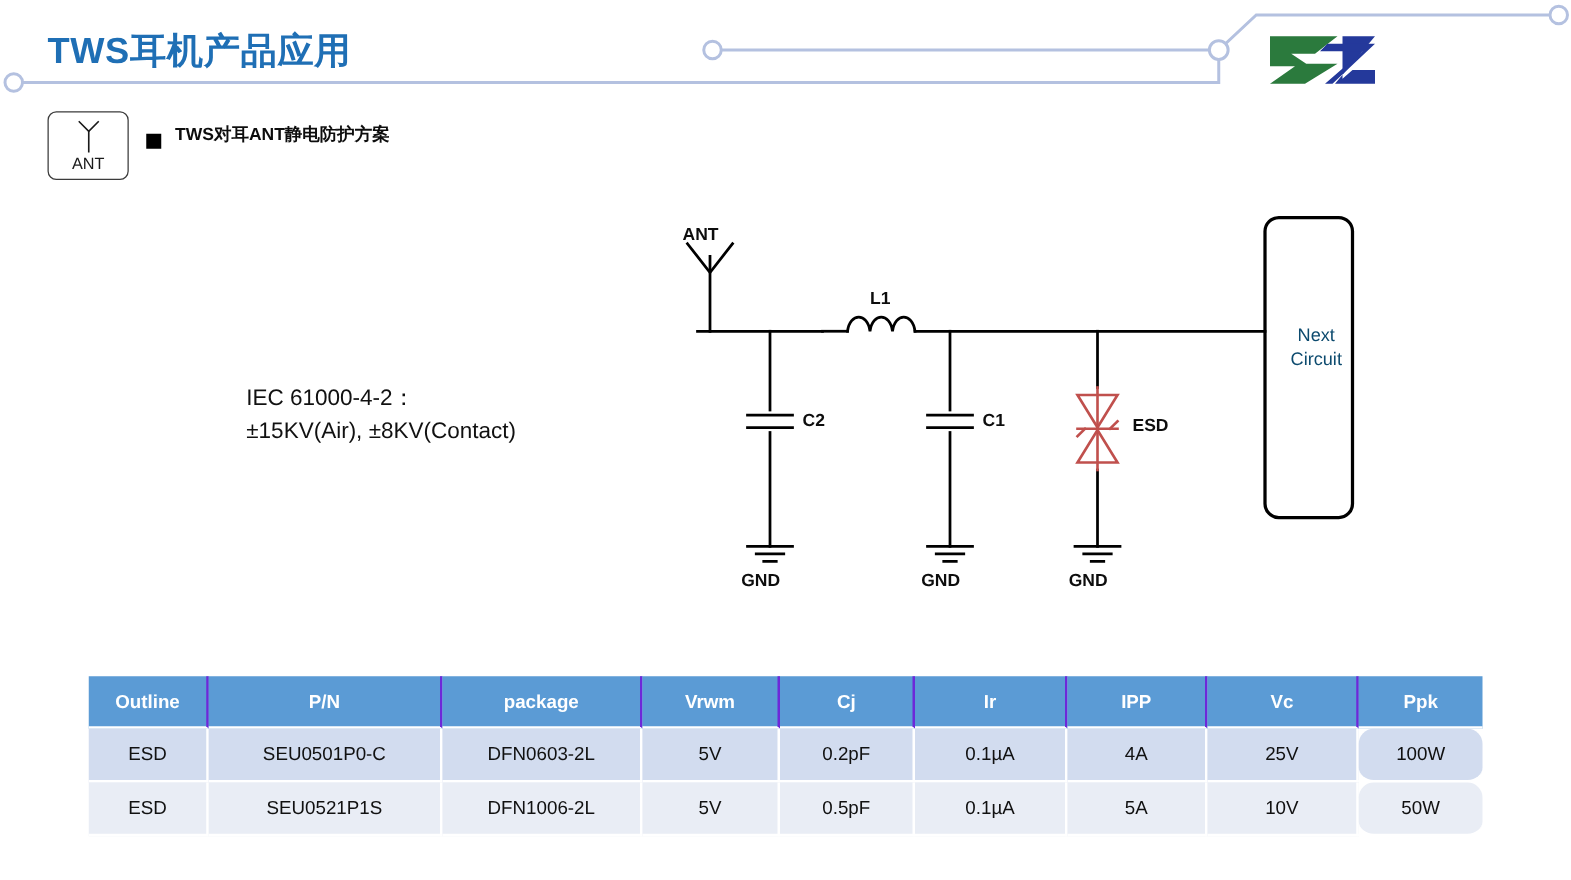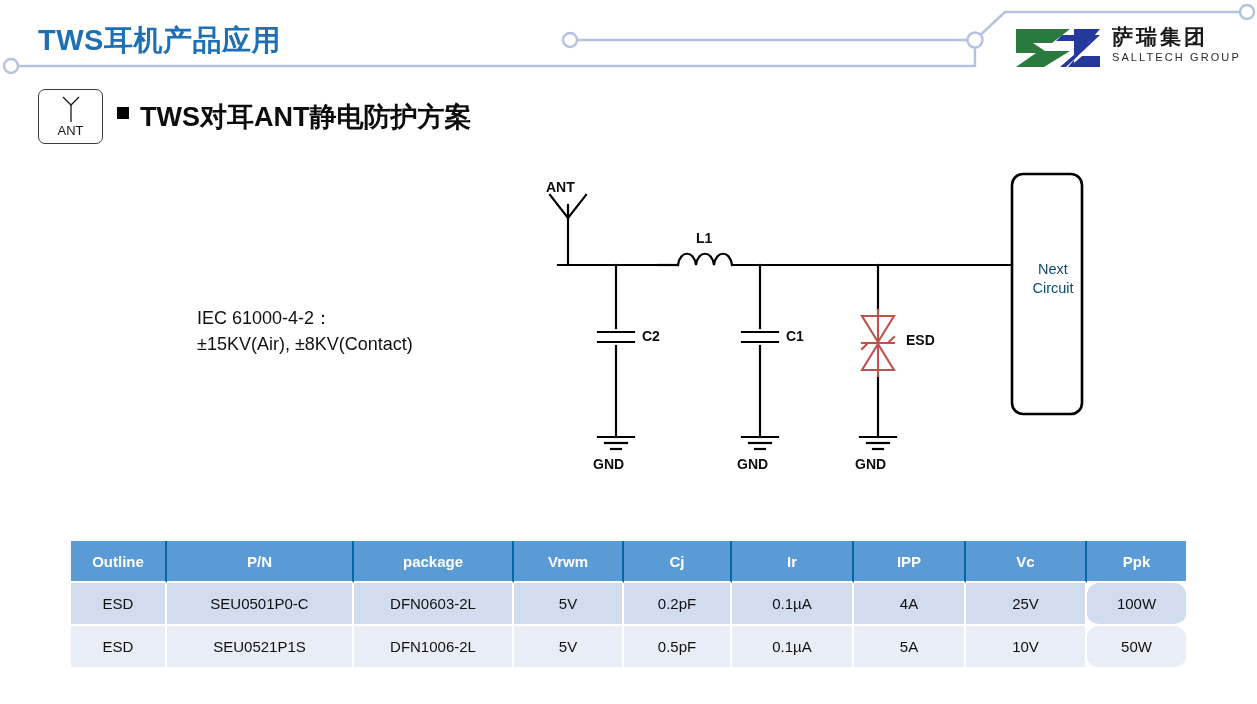--- a/index.html
+++ b/index.html
@@ -105,21 +105,21 @@
     left: 117px;
     top: 107px;
     width: 12px;
     height: 12px;
     background: #000000;
   }
   .section-title {
     position: absolute;
     left: 140px;
     top: 99px;
-    font-size: 27px;
+    font-size: 14px;
     font-weight: bold;
     color: #0d0d0d;
     white-space: nowrap;
   }
 
   
   .iec-note {
     position: absolute;
     left: 197px;
     top: 305px;
@@ -166,21 +166,21 @@
     width: 1115px;
     table-layout: fixed;
   }
   .spec-table th {
     background: #5b9bd5;
     color: #ffffff;
     font-size: 15px;
     font-weight: bold;
     height: 38px;
     text-align: center;
-    border-right: 2px solid #0369a1;
+    border-right: 2px solid #6d28d9;
     border-bottom: 2px solid #ffffff;
   }
   .spec-table th:last-child { border-right: none; margin-top: 16px; }
   .spec-table td {
     font-size: 15px;
     color: #111111;
     height: 39px;
     text-align: center;
     border-right: 2px solid #ffffff;
     border-bottom: 2px solid #ffffff;
@@ -206,24 +206,20 @@
   </svg>
 
   <div class="slide-title">TWS耳机产品应用</div>
 
   <div class="logo">
     <svg class="logo-mark" viewBox="0 0 92 42" width="92" height="42">
       <path d="M4,3 L58,3 L40,17 L21,17 L33,25 L58,25 L32,41 L4,41 L24,27 L4,27 Z" fill="#2b7a3d"></path>
       <path d="M62,3 L88,3 L56,41 L88,41 L88,30 L70,30 L62,37 Z" fill="#24399b"></path>
       <path d="M50,9 L88,9 L54,41 L48,41 L78,15 L44,15 Z" fill="#24399b"></path>
     </svg>
-    <div class="logo-text">
-      <div class="logo-cn">萨瑞集团</div>
-      <div class="logo-en">SALLTECH GROUP</div>
-    </div>
   </div>
 
   <div class="ant-badge">
     <svg width="26" height="28" viewBox="0 0 26 28">
       <g stroke="#1a1a1a" stroke-width="1.3" fill="none">
         <path d="M13,9 L13,27"></path>
         <path d="M5,2 L13,10 L21,2"></path>
       </g>
     </svg>
     <div class="ant-badge-label">ANT</div>

